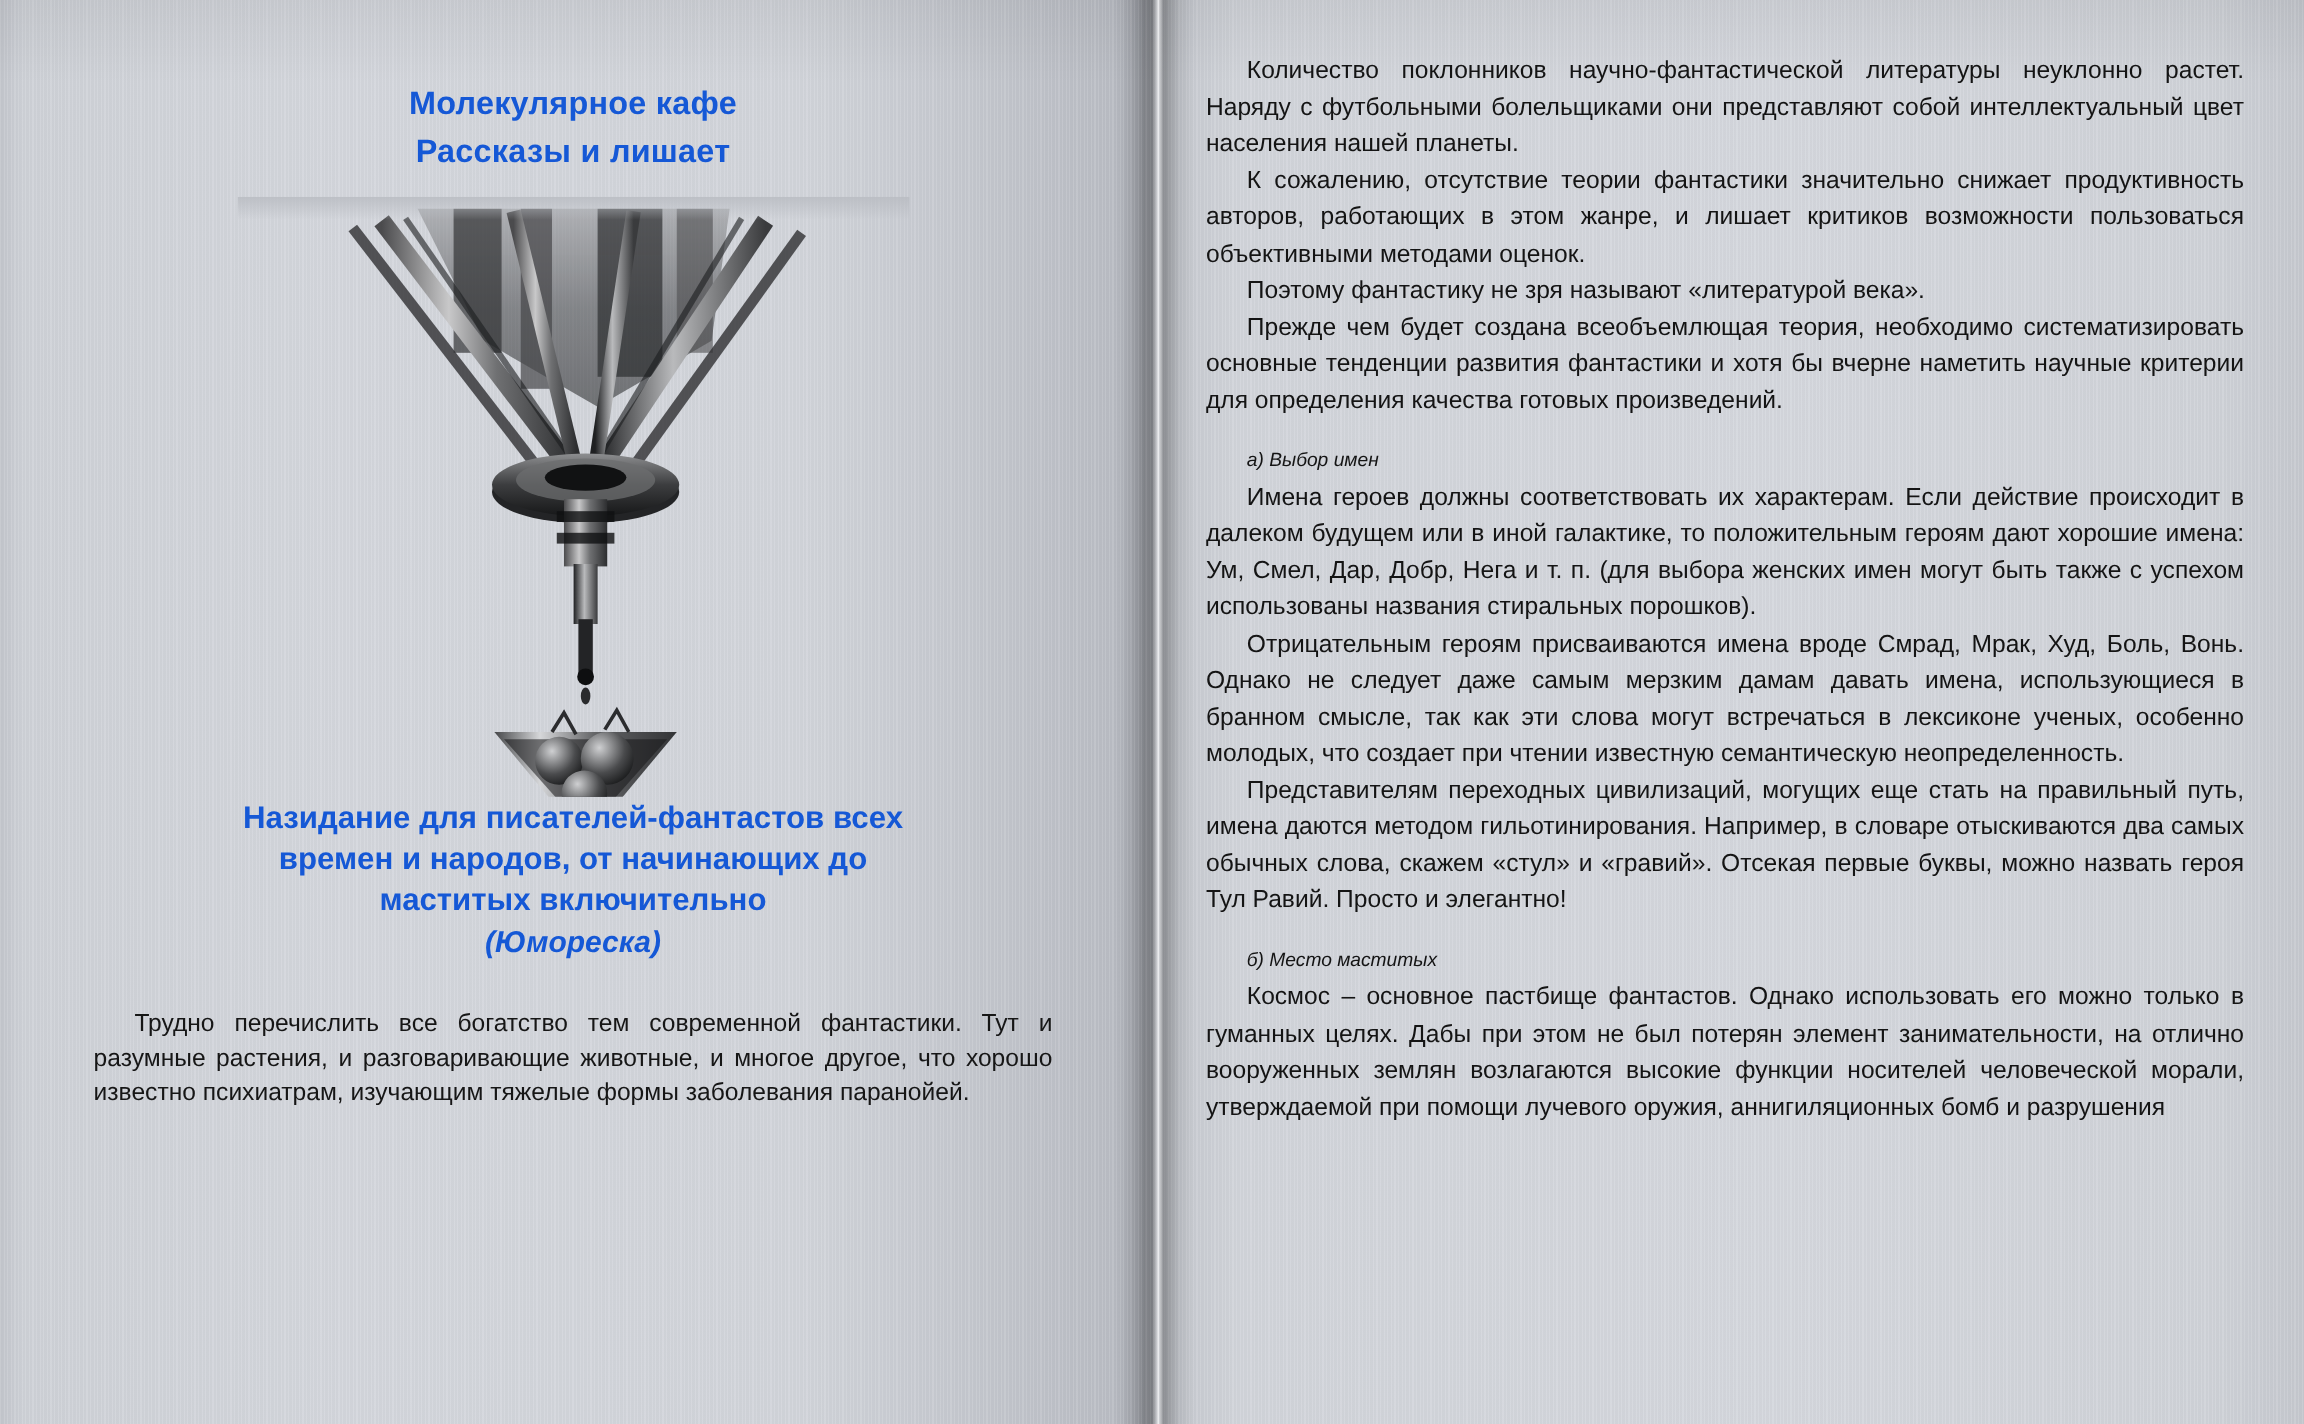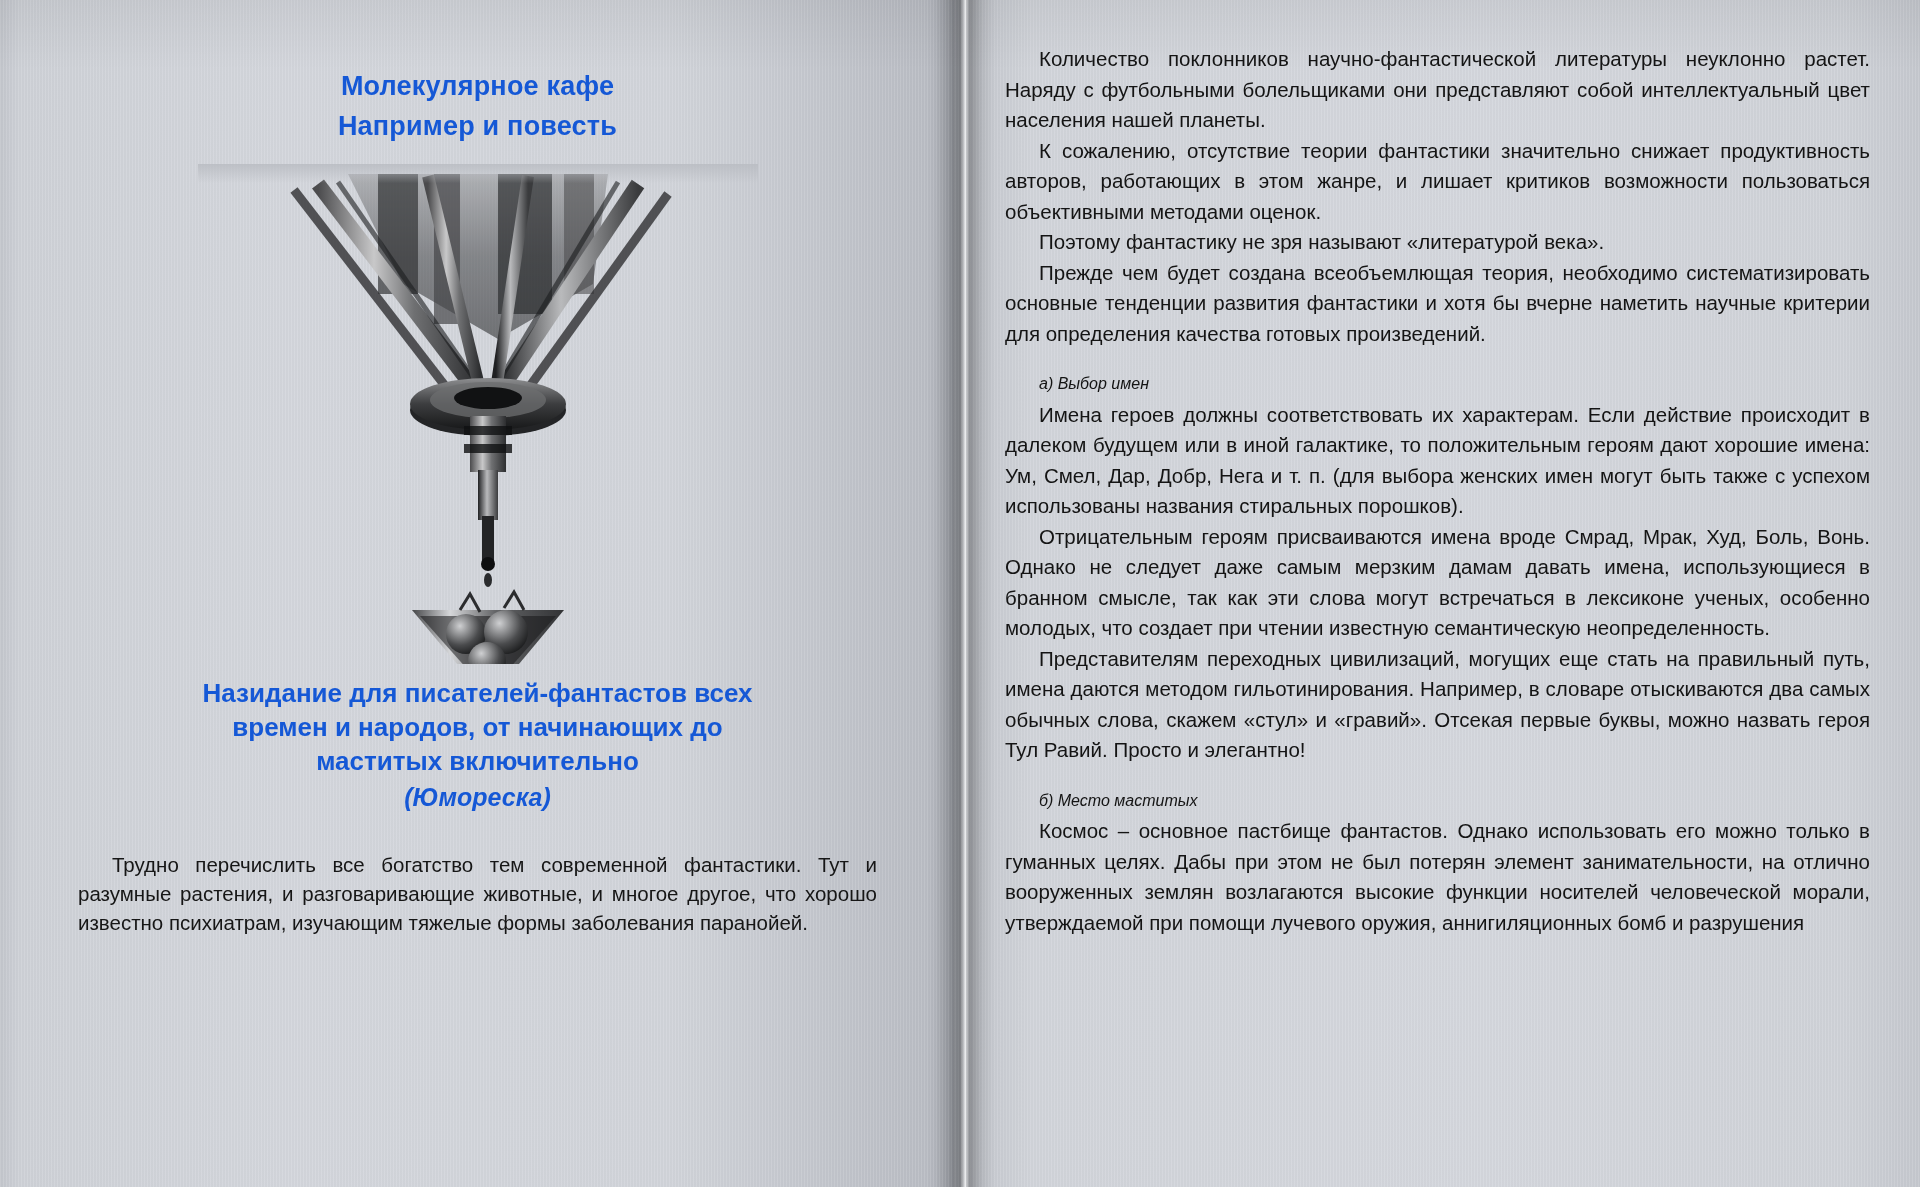--- a/index.html
+++ b/index.html
@@ -125,21 +125,20 @@
   .figure {
     margin: 18px auto 0 auto;
     width: 560px;
     height: 500px;
     position: relative;
   }
   .figure svg { display: block; }
 
   .subtitle-block {
     text-align: center;
-    margin-top: 12px;
   }
   .subtitle-line {
     color: #1558d6;
     font-size: 26px;
     font-weight: bold;
     line-height: 34px;
   }
   .subtitle-italic {
     color: #1558d6;
     font-size: 25px;
@@ -184,21 +183,21 @@
 </head>
 <body>
 
 <div id="book">
 
   <div class="page page-left">
     <div class="vignette-top"></div>
 
     <div class="title-block">
       <div class="title-line">Молекулярное кафе</div>
-      <div class="title-line">Например и повесть</div>
+      <div class="title-line">Рассказы и лишает</div>
     </div>
 
     <div class="figure">
       <svg width="560" height="500" viewBox="0 0 560 500" xmlns="http://www.w3.org/2000/svg" aria-hidden="true">
         <defs>
           <linearGradient id="metal" x1="0" y1="0" x2="1" y2="0">
             <stop offset="0%" stop-color="#4b4b4d"></stop>
             <stop offset="35%" stop-color="#c8c8c9"></stop>
             <stop offset="60%" stop-color="#6f7072"></stop>
             <stop offset="100%" stop-color="#2d2e30"></stop>

